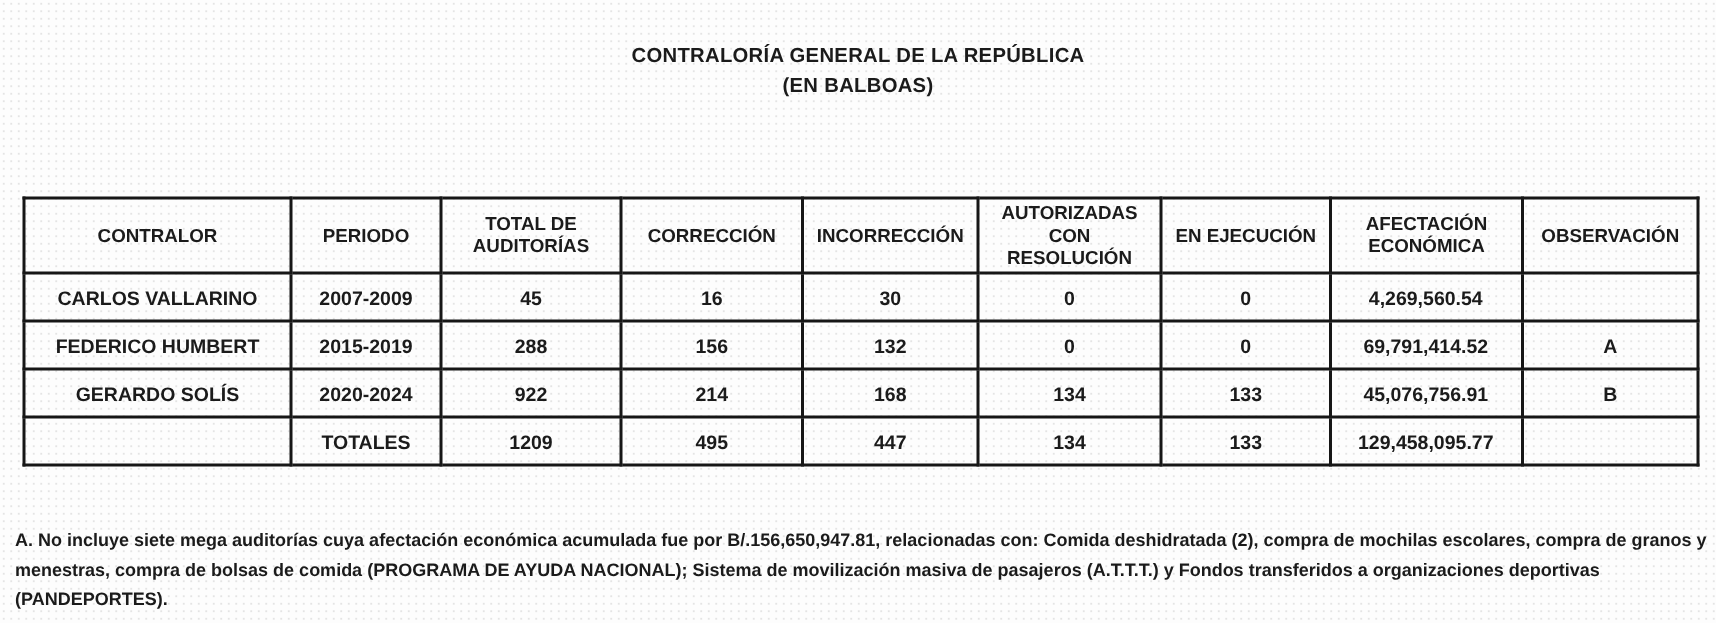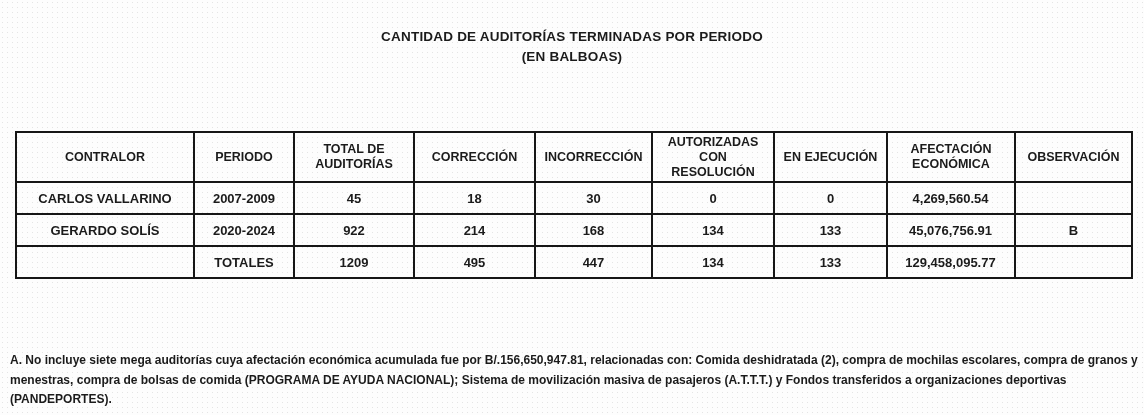--- a/index.html
+++ b/index.html
@@ -73,21 +73,21 @@
     width: 1128px;
     font-size: 12px;
     line-height: 19.5px;
     text-align: left;
   }
 </style>
 </head>
 <body>
 
 <div class="title-block">
-  <div class="title-line">CANTIDAD DE AUDITORÍAS TERMINADAS POR PERIODO</div>
+  <div class="title-line">CONTRALORÍA GENERAL DE LA REPÚBLICA</div>
   <div class="title-line">(EN BALBOAS)</div>
 </div>
 
 <table class="audit-table">
   <colgroup>
     <col style="width:178px">
     <col style="width:100px">
     <col style="width:120px">
     <col style="width:121px">
     <col style="width:117px">
@@ -107,26 +107,37 @@
       <th>EN EJECUCIÓN</th>
       <th>AFECTACIÓN ECONÓMICA</th>
       <th>OBSERVACIÓN</th>
     </tr>
   </thead>
   <tbody>
     <tr>
       <td>CARLOS VALLARINO</td>
       <td>2007-2009</td>
       <td>45</td>
-      <td>18</td>
+      <td>16</td>
       <td>30</td>
       <td>0</td>
       <td>0</td>
       <td class="money">4,269,560.54</td>
       <td></td>
+    </tr>
+    <tr>
+      <td>FEDERICO HUMBERT</td>
+      <td>2015-2019</td>
+      <td>288</td>
+      <td>156</td>
+      <td>132</td>
+      <td>0</td>
+      <td>0</td>
+      <td class="money">69,791,414.52</td>
+      <td>A</td>
     </tr>
     <tr>
       <td>GERARDO SOLÍS</td>
       <td>2020-2024</td>
       <td>922</td>
       <td>214</td>
       <td>168</td>
       <td>134</td>
       <td>133</td>
       <td class="money">45,076,756.91</td>

